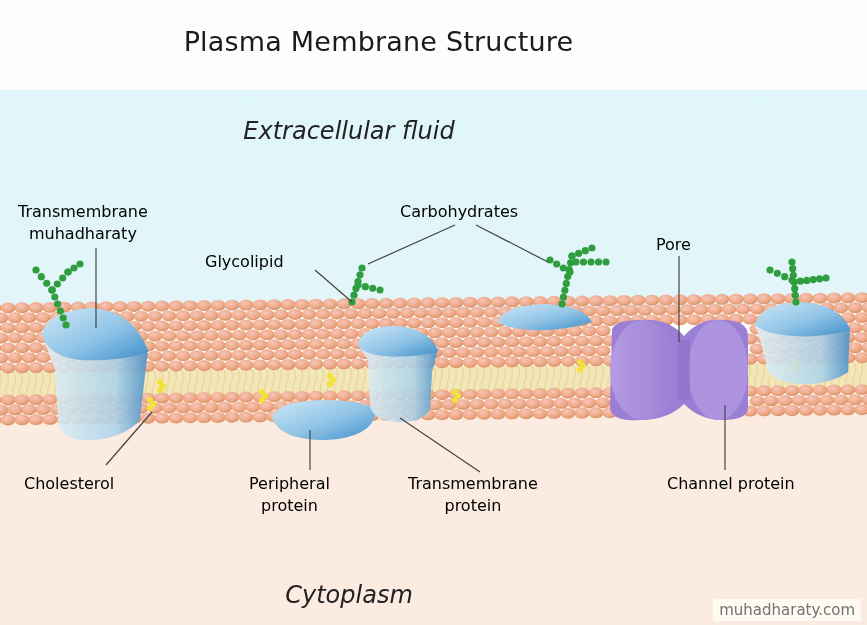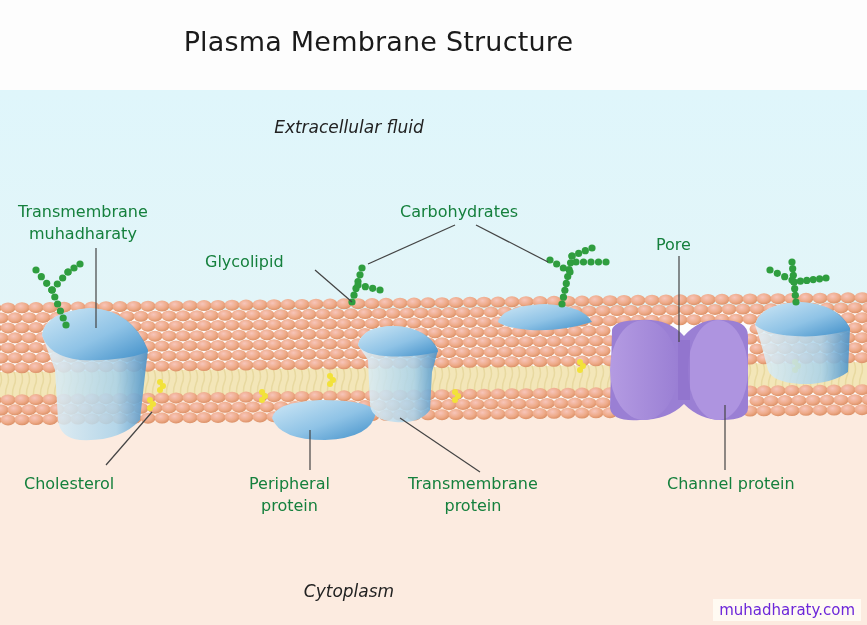--- a/index.html
+++ b/index.html
@@ -1,21 +1,21 @@
 <!DOCTYPE html>
 <html><head>
 <meta charset="utf-8">
 <style>
   html, body { margin: 0; padding: 0; }
   body { width: 867px; height: 625px; overflow: hidden; background: #fdfdfd; position: relative; font-family: "DejaVu Sans", sans-serif; }
   #stage { position: absolute; left: 0; top: 0; width: 867px; height: 625px; }
   .title { position: absolute; left: 0; width: 757px; top: 26px; text-align: center; font-size: 27px; color: #1a1a1a; letter-spacing: 0.2px; }
-  .region-label { position: absolute; width: 698px; left: 0; text-align: center; font-style: italic; font-size: 17px; color: #222; }
-  .lbl { position: absolute; font-size: 16px; color: #15803d; text-align: center; line-height: 22px; white-space: nowrap; }
-  .watermark { position: absolute; right: 6px; bottom: 4px; background: #fffaf2; padding: 2px 6px; font-family: "DejaVu Sans", sans-serif; font-size: 15px; color: #6d28d9; }
+  .region-label { position: absolute; width: 698px; left: 0; text-align: center; font-style: italic; font-size: 24px; color: #222; }
+  .lbl { position: absolute; font-size: 16px; color: #000000; text-align: center; line-height: 22px; white-space: nowrap; }
+  .watermark { position: absolute; right: 6px; bottom: 4px; background: #fffaf2; padding: 2px 6px; font-family: "DejaVu Sans", sans-serif; font-size: 15px; color: #737373; }
 </style>
 </head>
 <body>
 
 <svg id="stage" width="867" height="625" viewBox="0 0 867 625" xmlns="http://www.w3.org/2000/svg">
   <defs>
     <linearGradient id="bgGrad" x1="0" y1="0" x2="0" y2="1">
       <stop offset="0" stop-color="#dff6fb"></stop>
       <stop offset="1" stop-color="#e3f5f8"></stop>
     </linearGradient>

